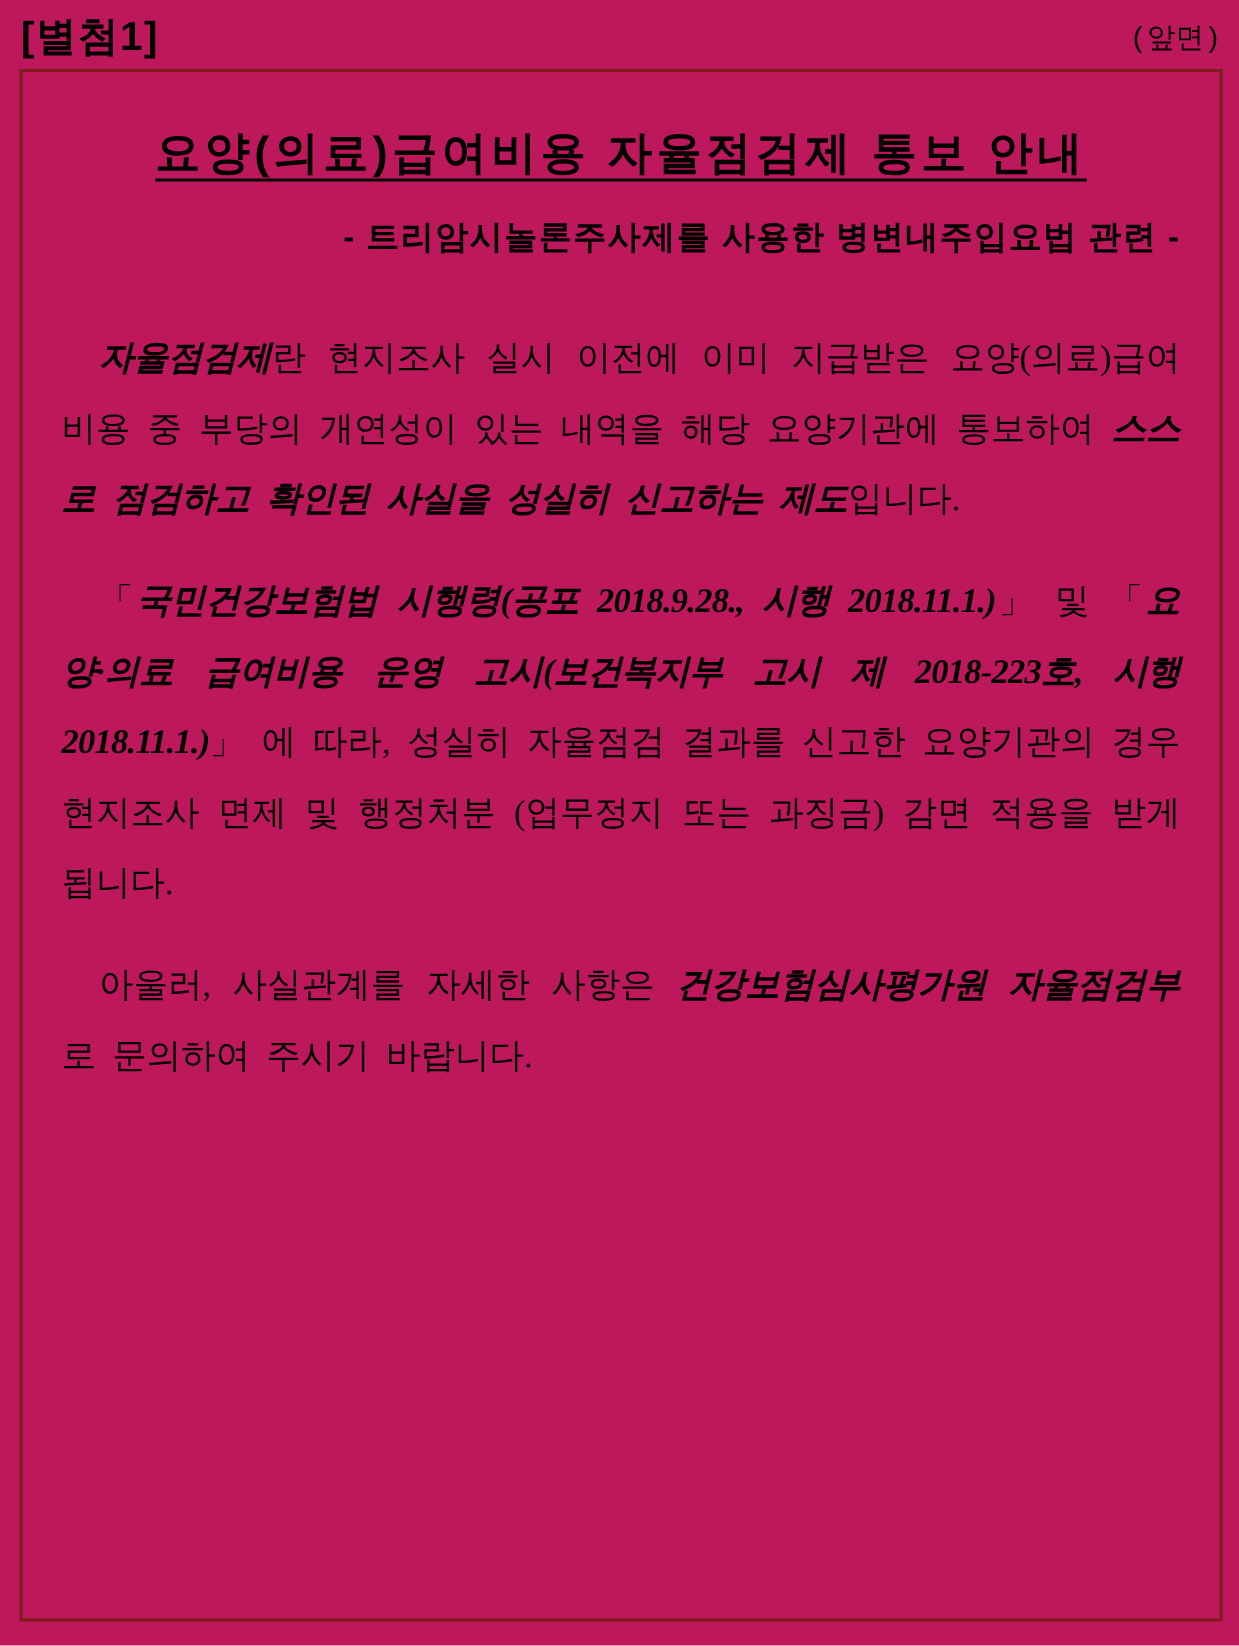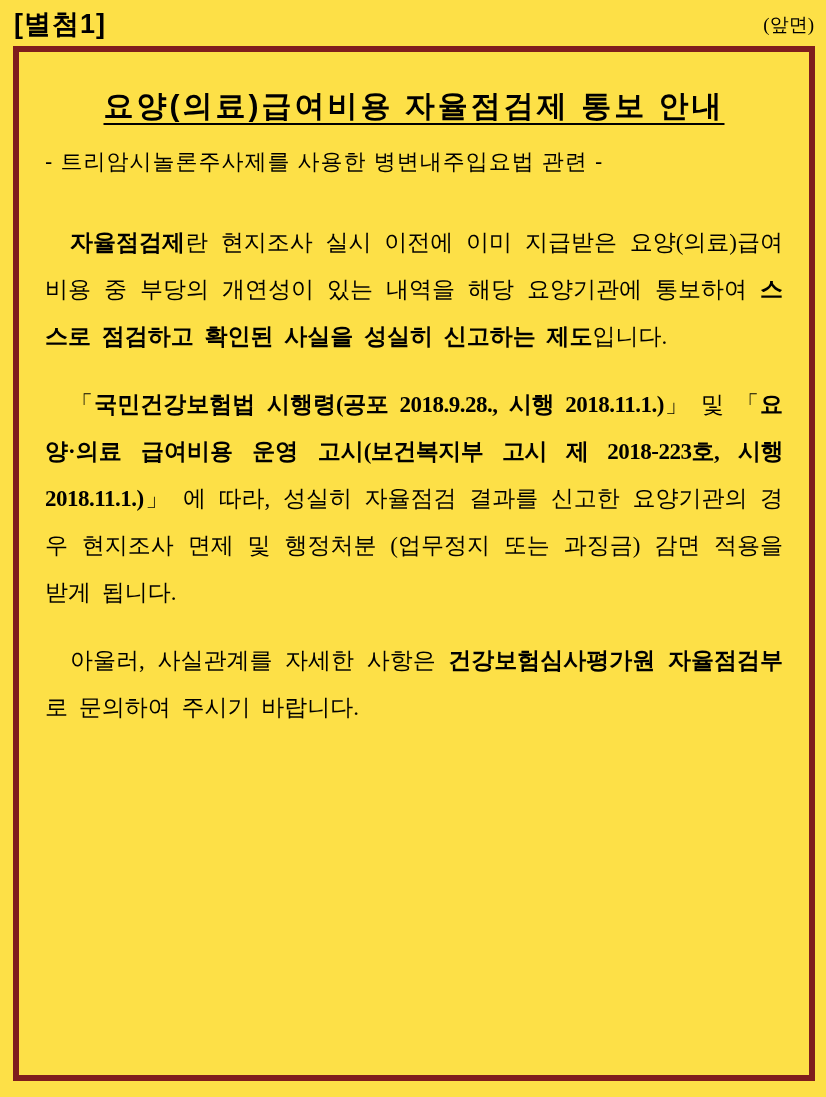--- a/index.html
+++ b/index.html
@@ -4,87 +4,88 @@
 <style>
   html, body {
     margin: 0;
     padding: 0;
     background: #ffffff;
   }
   .page {
     position: relative;
     width: 826px;
     height: 1097px;
-    background: #fde047;
+    background: #be185d;
     color: #000000;
     font-family: "Liberation Serif", "DejaVu Serif", serif;
     overflow: hidden;
   }
   .header-row {
     position: absolute;
     top: 6px;
     left: 14px;
     right: 12px;
     display: flex;
     justify-content: space-between;
     align-items: flex-start;
   }
   .attachment-label {
     font-family: "Liberation Sans", "DejaVu Sans", sans-serif;
     font-weight: bold;
     font-size: 27px;
     letter-spacing: 1px;
   }
   .side-label {
-    font-family: Liberation Serif, serif;
+    font-family: Liberation Mono, monospace;
     font-size: 19px;
     margin-top: 6px;
   }
   .notice-box {
     position: absolute;
     left: 13px;
     top: 46px;
     width: 802px;
     height: 1035px;
-    border: 6px solid #7f1d1d;
+    border: 2px solid #7f1d1d;
     box-sizing: border-box;
     padding: 18px 26px 0 26px;
   }
   .notice-title {
     margin: 16px 0 0 0;
     text-align: center;
     font-family: "Liberation Sans", "DejaVu Sans", sans-serif;
     font-size: 30px;
     font-weight: bold;
     letter-spacing: 3px;
     text-decoration: underline;
     text-underline-offset: 7px;
     text-decoration-thickness: 2px;
   }
   .notice-subtitle {
     margin: 20px 0 0 0;
-    text-align: left;
+    text-align: right;
     font-family: "Liberation Sans", "DejaVu Sans", sans-serif;
     font-size: 22px;
-    font-weight: 400;
+    font-weight: 700;
     letter-spacing: 1px;
   }
   .notice-body {
     margin-top: 42px;
     font-size: 23px;
     line-height: 47px;
     text-align: justify;
     word-spacing: 5px;
   }
   .notice-body p {
     margin: 0 0 21px 0;
     text-indent: 25px;
   }
   .run-bold {
     font-weight: bold;
+    font-style: italic;
   }
   .run-small {
     font-size: 23px;
     letter-spacing: -0.5px;
   }
 </style>
 </head>
 <body>
 
 <div class="page">

